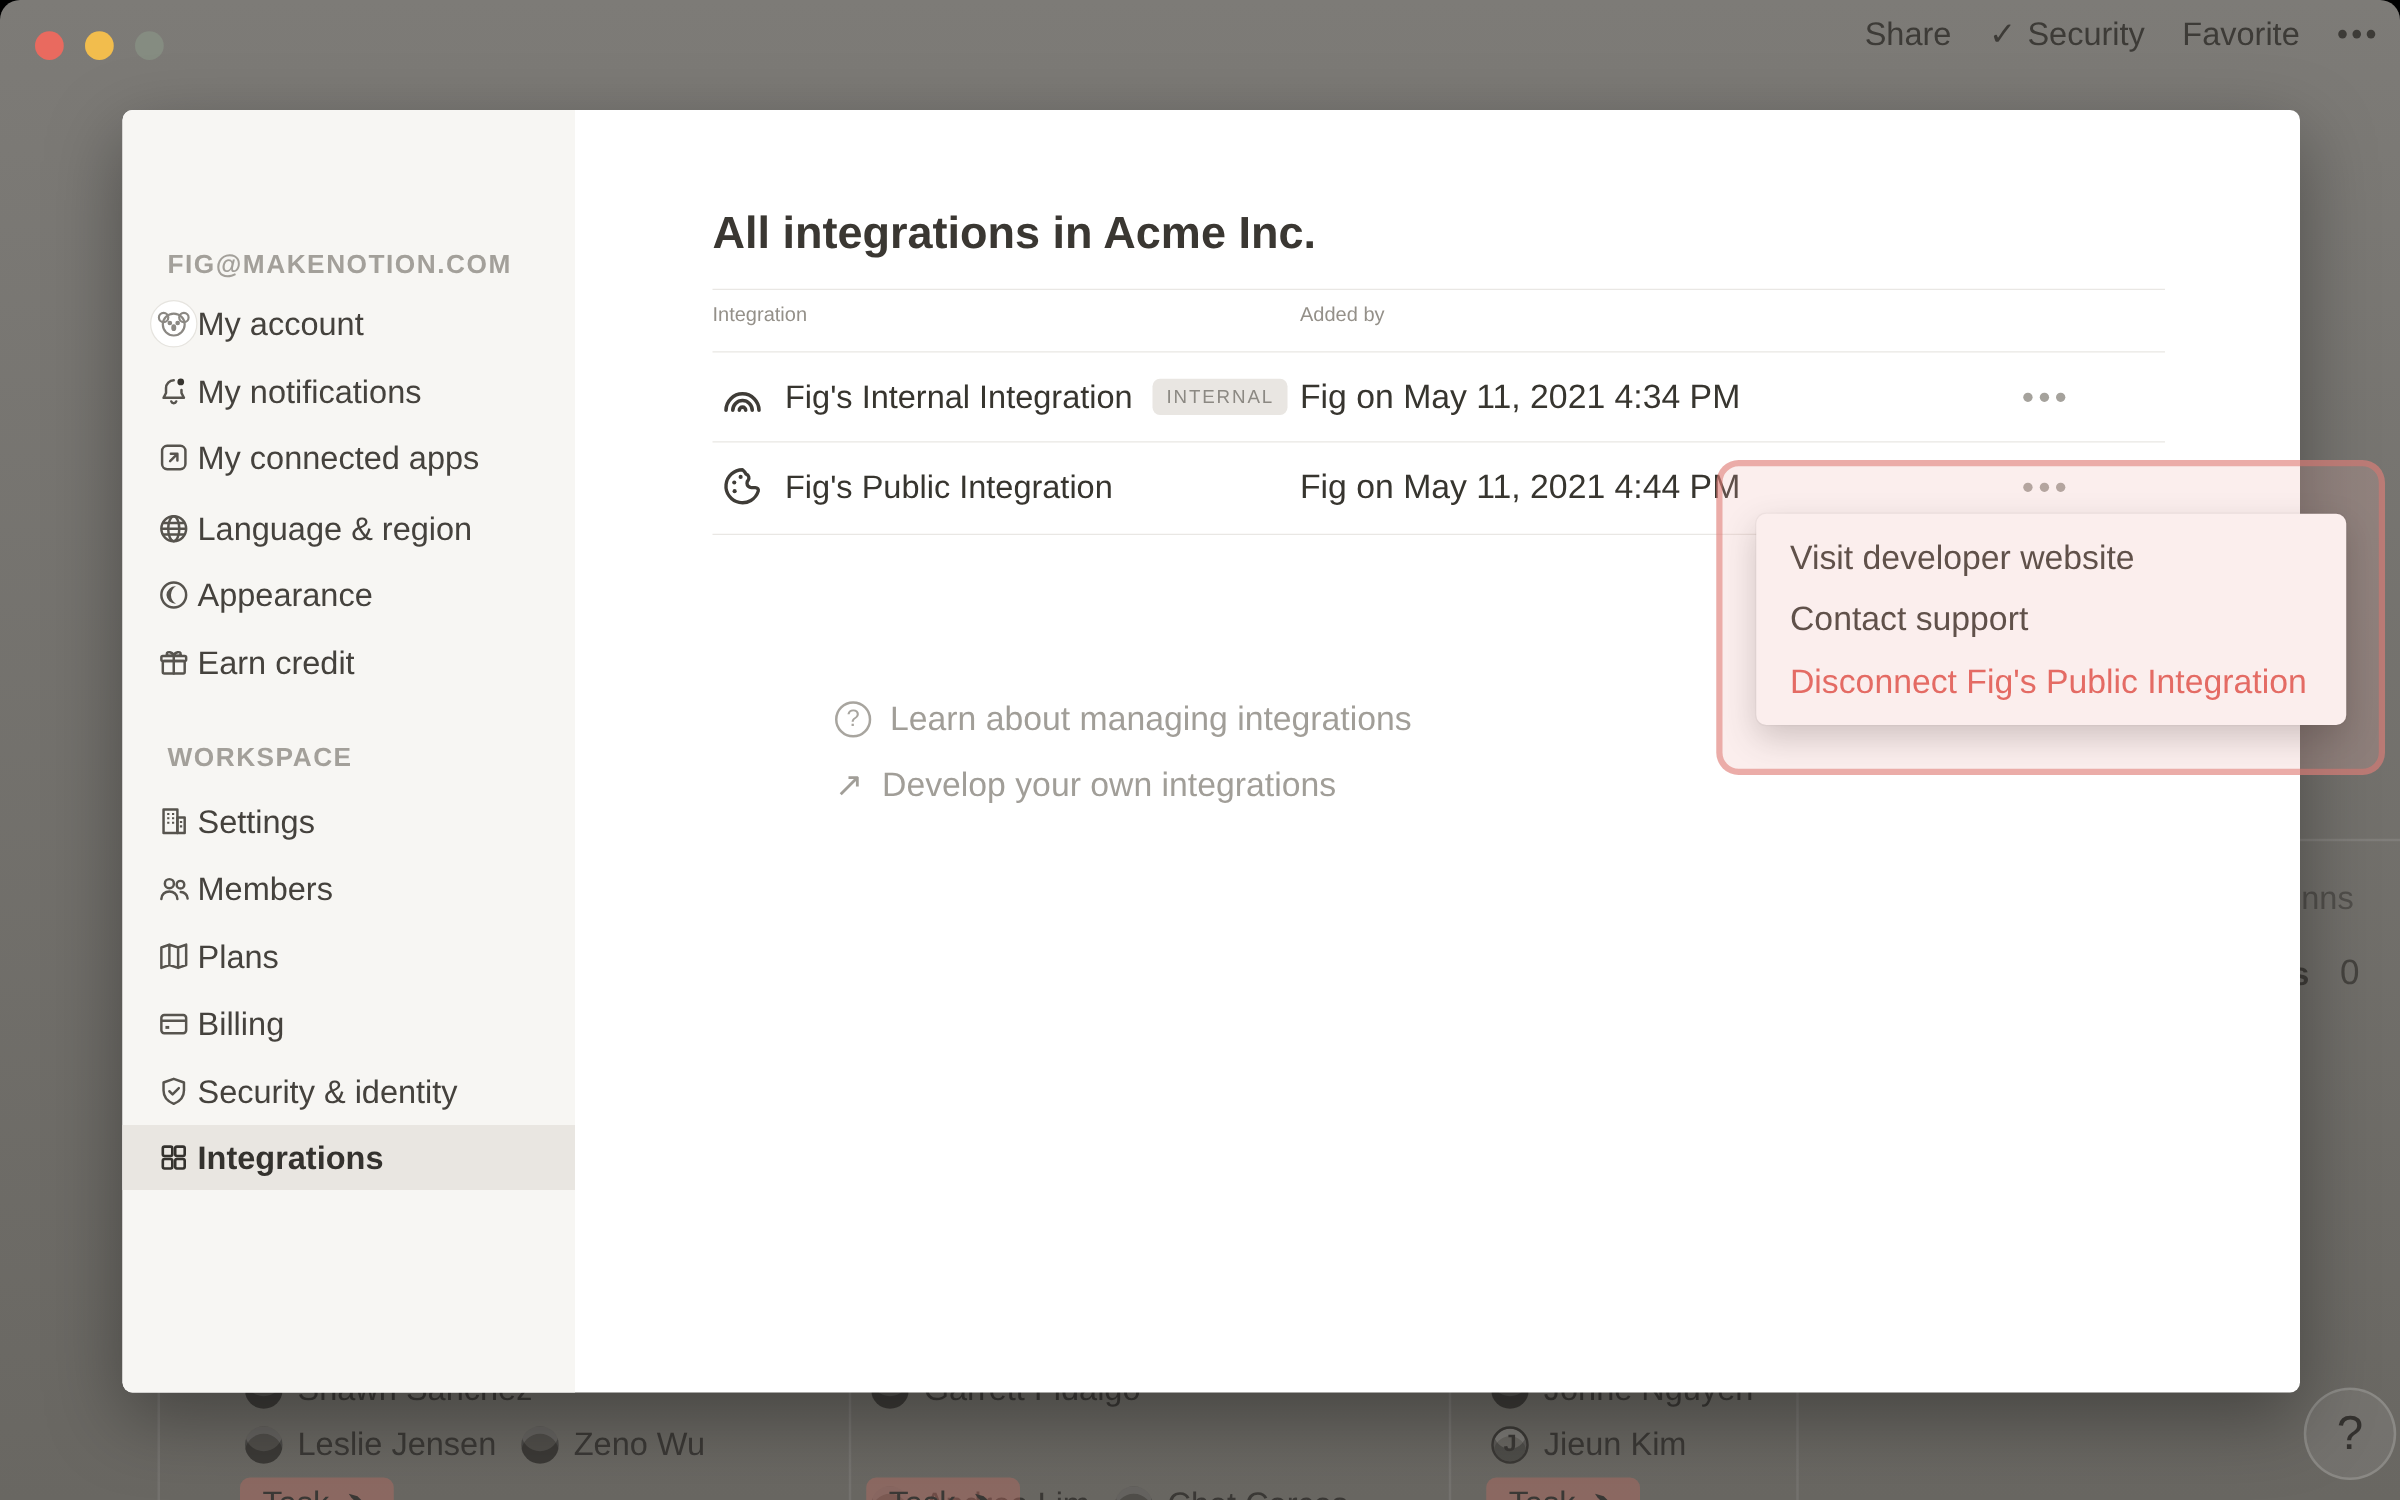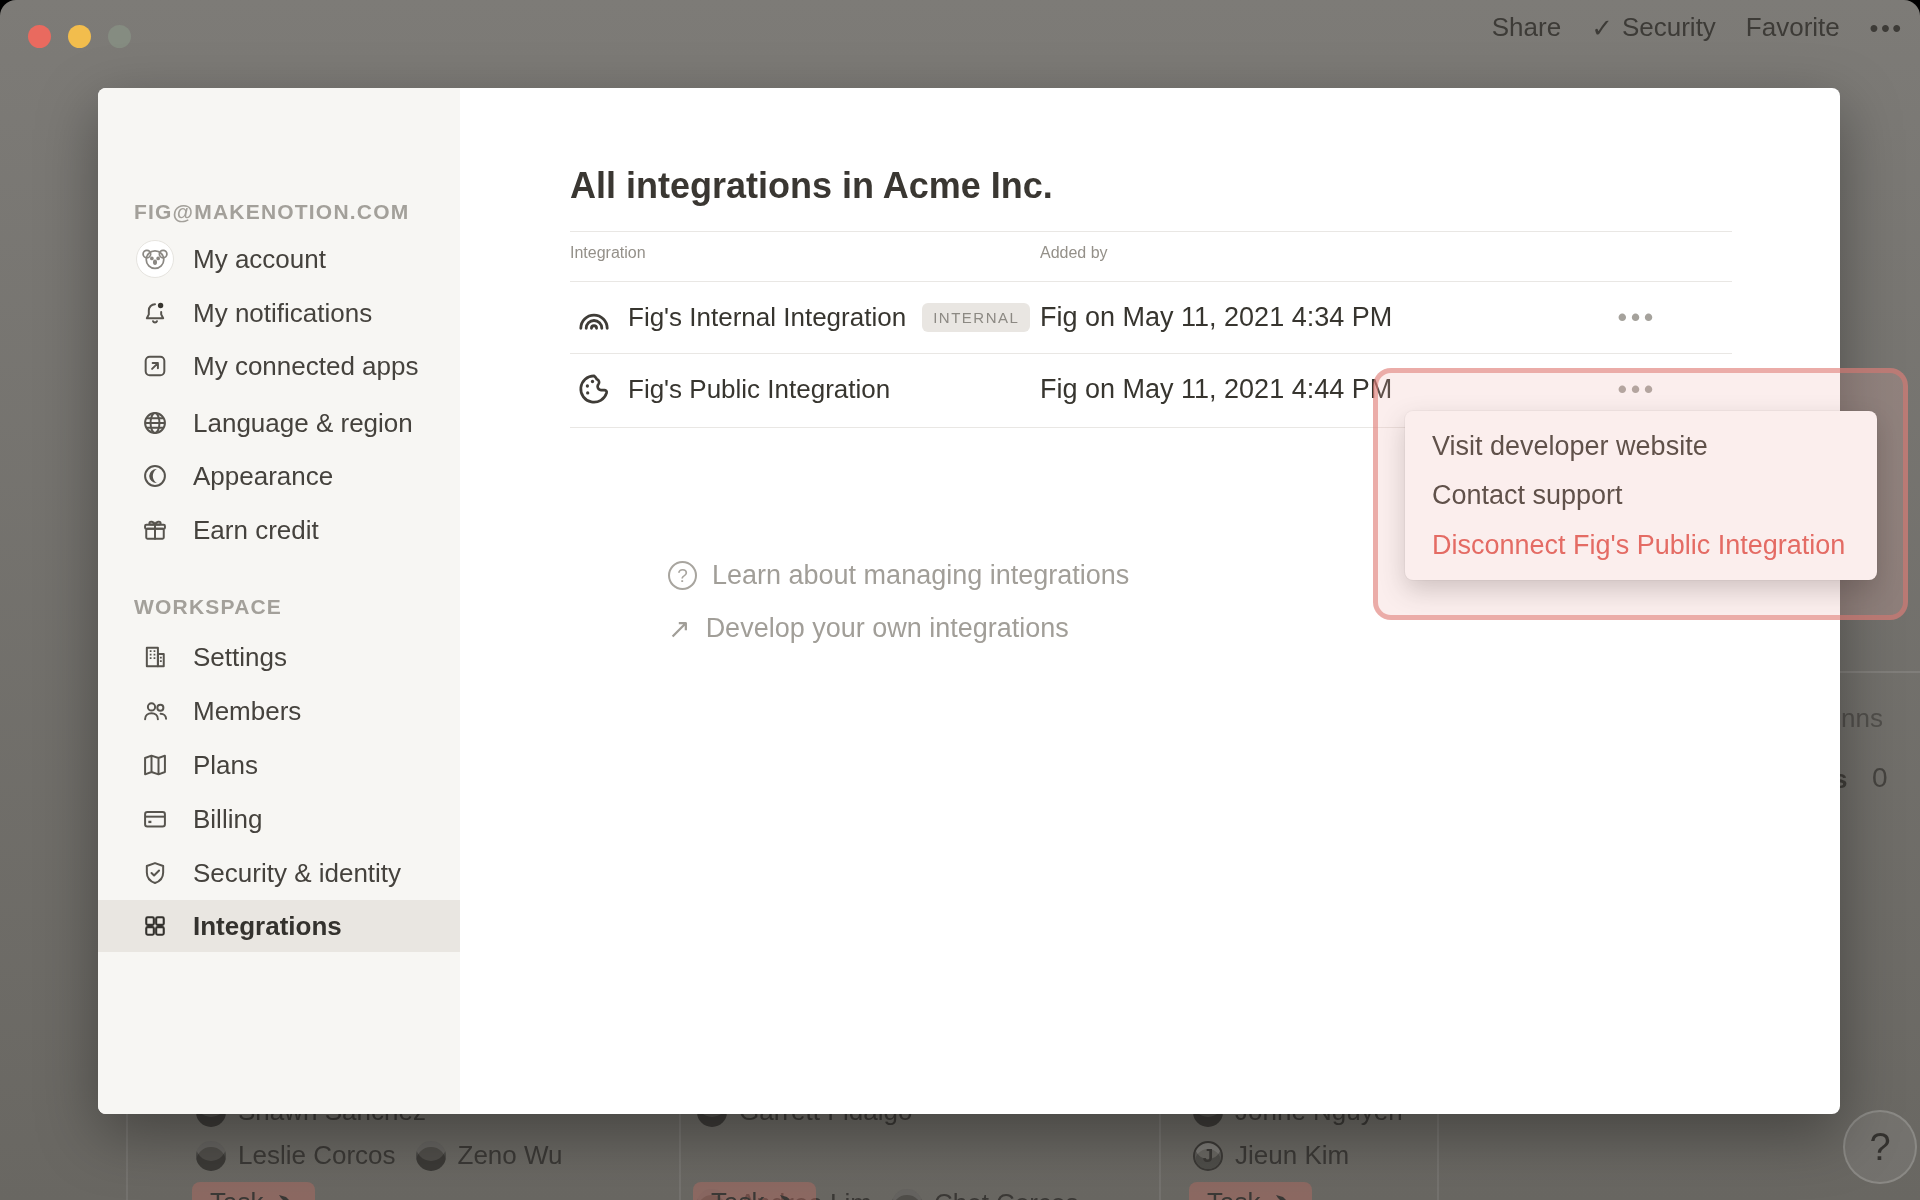--- a/index.html
+++ b/index.html
@@ -33,21 +33,21 @@
     background:rgba(255,255,255,0.07);border:2px solid rgba(255,255,255,0.16);box-sizing:border-box;
     display:flex;align-items:center;justify-content:center;font-size:38px;color:#34322f;cursor:pointer;}
   
   .modal{position:absolute;left:98px;top:88px;width:1742px;height:1026px;background:#fff;
     border-radius:8px;box-shadow:0 20px 60px rgba(0,0,0,0.35);z-index:10;}
   .sidebar{position:absolute;left:0;top:0;width:362px;height:100%;background:#f7f6f3;
     border-radius:8px 0 0 8px;}
   .side-heading{position:absolute;left:36px;font-size:21px;letter-spacing:1.2px;font-weight:bold;
     color:#a3a09a;}
   .side-row{position:absolute;left:0;width:362px;height:52px;display:flex;align-items:center;
-    padding-left:38px;box-sizing:border-box;gap:19px;font-size:26px;color:#45423d;cursor:pointer;}
+    padding-left:22px;box-sizing:border-box;font-size:26px;color:#45423d;cursor:pointer;}
   .side-row .ic{width:38px;height:38px;display:flex;align-items:center;justify-content:center;flex:0 0 auto;color:#57544e;}
   .side-row.selected{background:#e9e6e1;}
   .side-row.selected .lbl{font-weight:bold;color:#34322e;}
   .avatar-circ{width:38px;height:38px;border-radius:50%;background:#fff;border:1px solid #e6e4df;
     box-sizing:border-box;display:flex;align-items:center;justify-content:center;}
   
   .page-title{position:absolute;left:570px;top:165px;font-size:36px;font-weight:bold;color:#3a3732;}
   .rule{position:absolute;left:570px;width:1162px;height:1px;background:#e9e7e4;}
   .col-head{position:absolute;top:244px;font-size:16px;color:#949089;}
   .t-row{position:absolute;left:570px;width:1162px;height:72px;}
@@ -100,21 +100,21 @@
   <div class="v-div" style="left:1159px"></div>
   <div class="v-div" style="left:1437px"></div>
 
   <div class="bg-row" style="left:196px;top:1096px">
     <span class="bg-avatar"></span>
     <span>Shawn Sanchez</span>
   </div>
   <div class="bg-row" style="left:196px;top:1140px">
     <span class="bg-person">
       <span class="bg-avatar"></span>
-      <span>Leslie Corcos</span>
+      <span>Leslie Jensen</span>
     </span>
     <span class="bg-person" style="margin-left:8px">
       <span class="bg-avatar"></span>
       <span>Zeno Wu</span>
     </span>
   </div>
   <div class="task-pill" style="left:192px;top:1182px">
     <span>Task</span>
     <svg class="hammer" viewBox="0 0 24 24" fill="none" stroke="#3b3936" stroke-width="2" stroke-linecap="round">
         <path d="M6 5l7 2 5 5-3 3-5-5-2-2z" fill="#3b3936" stroke="none"></path>

